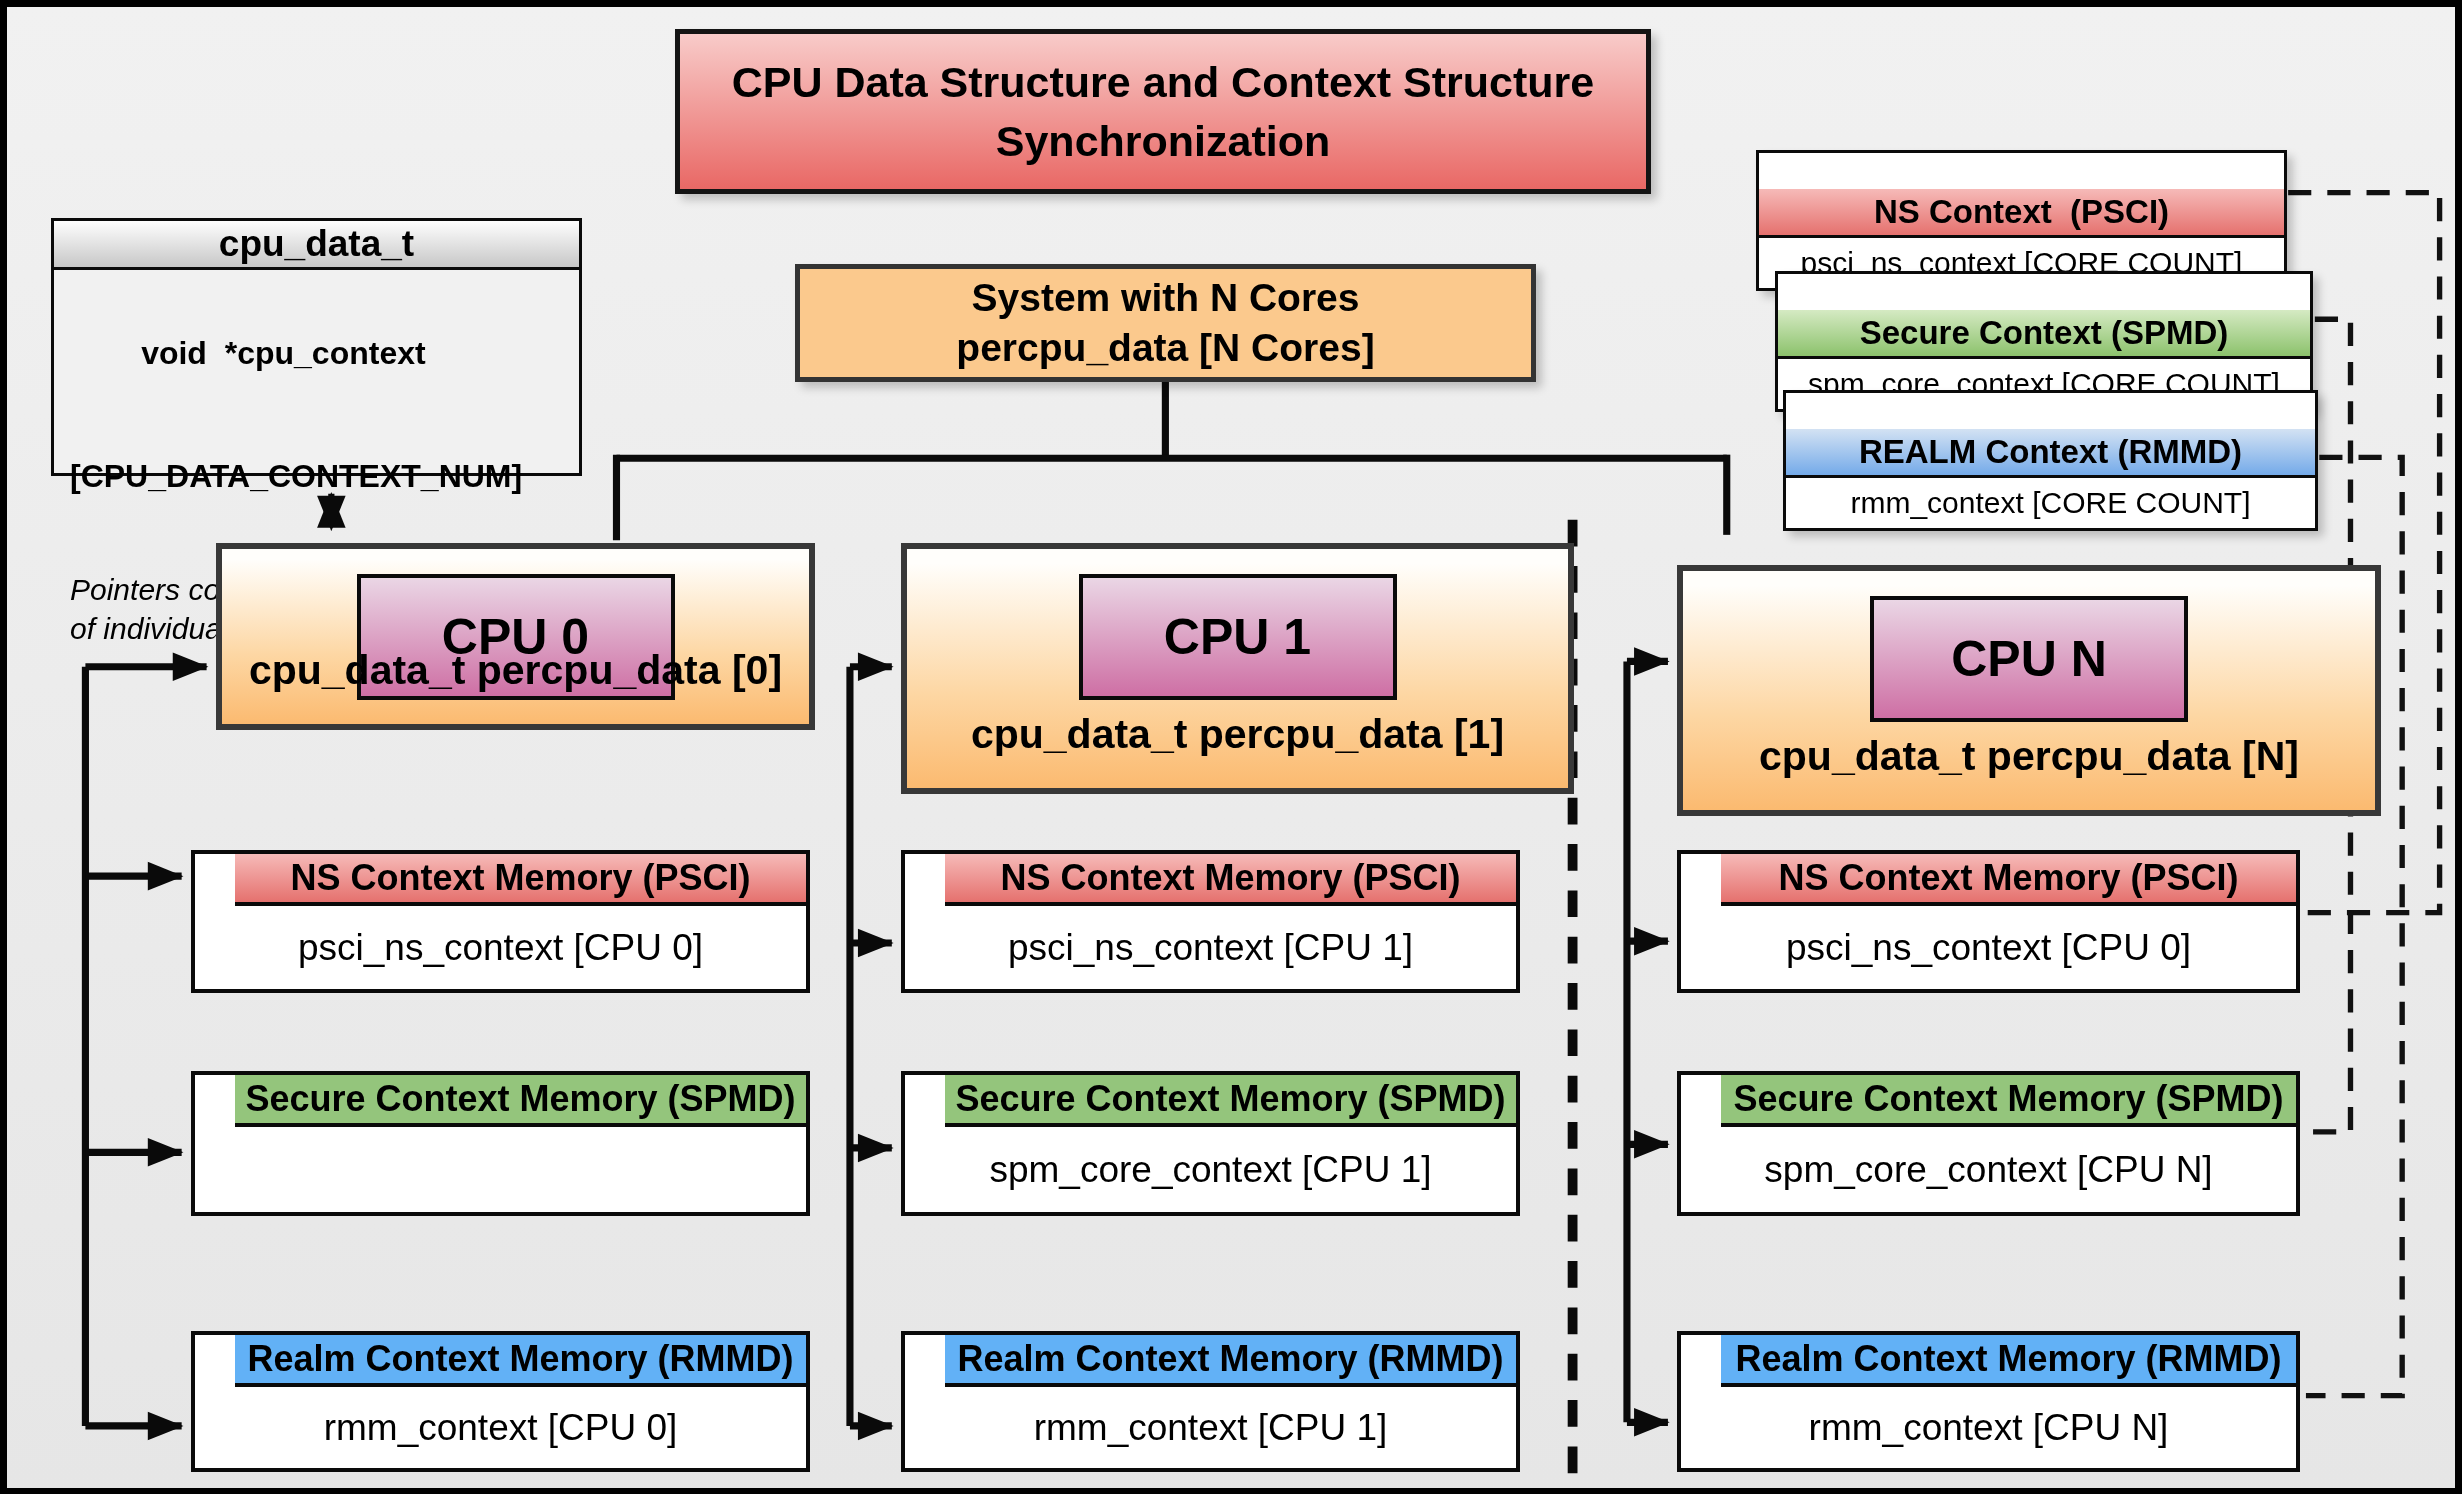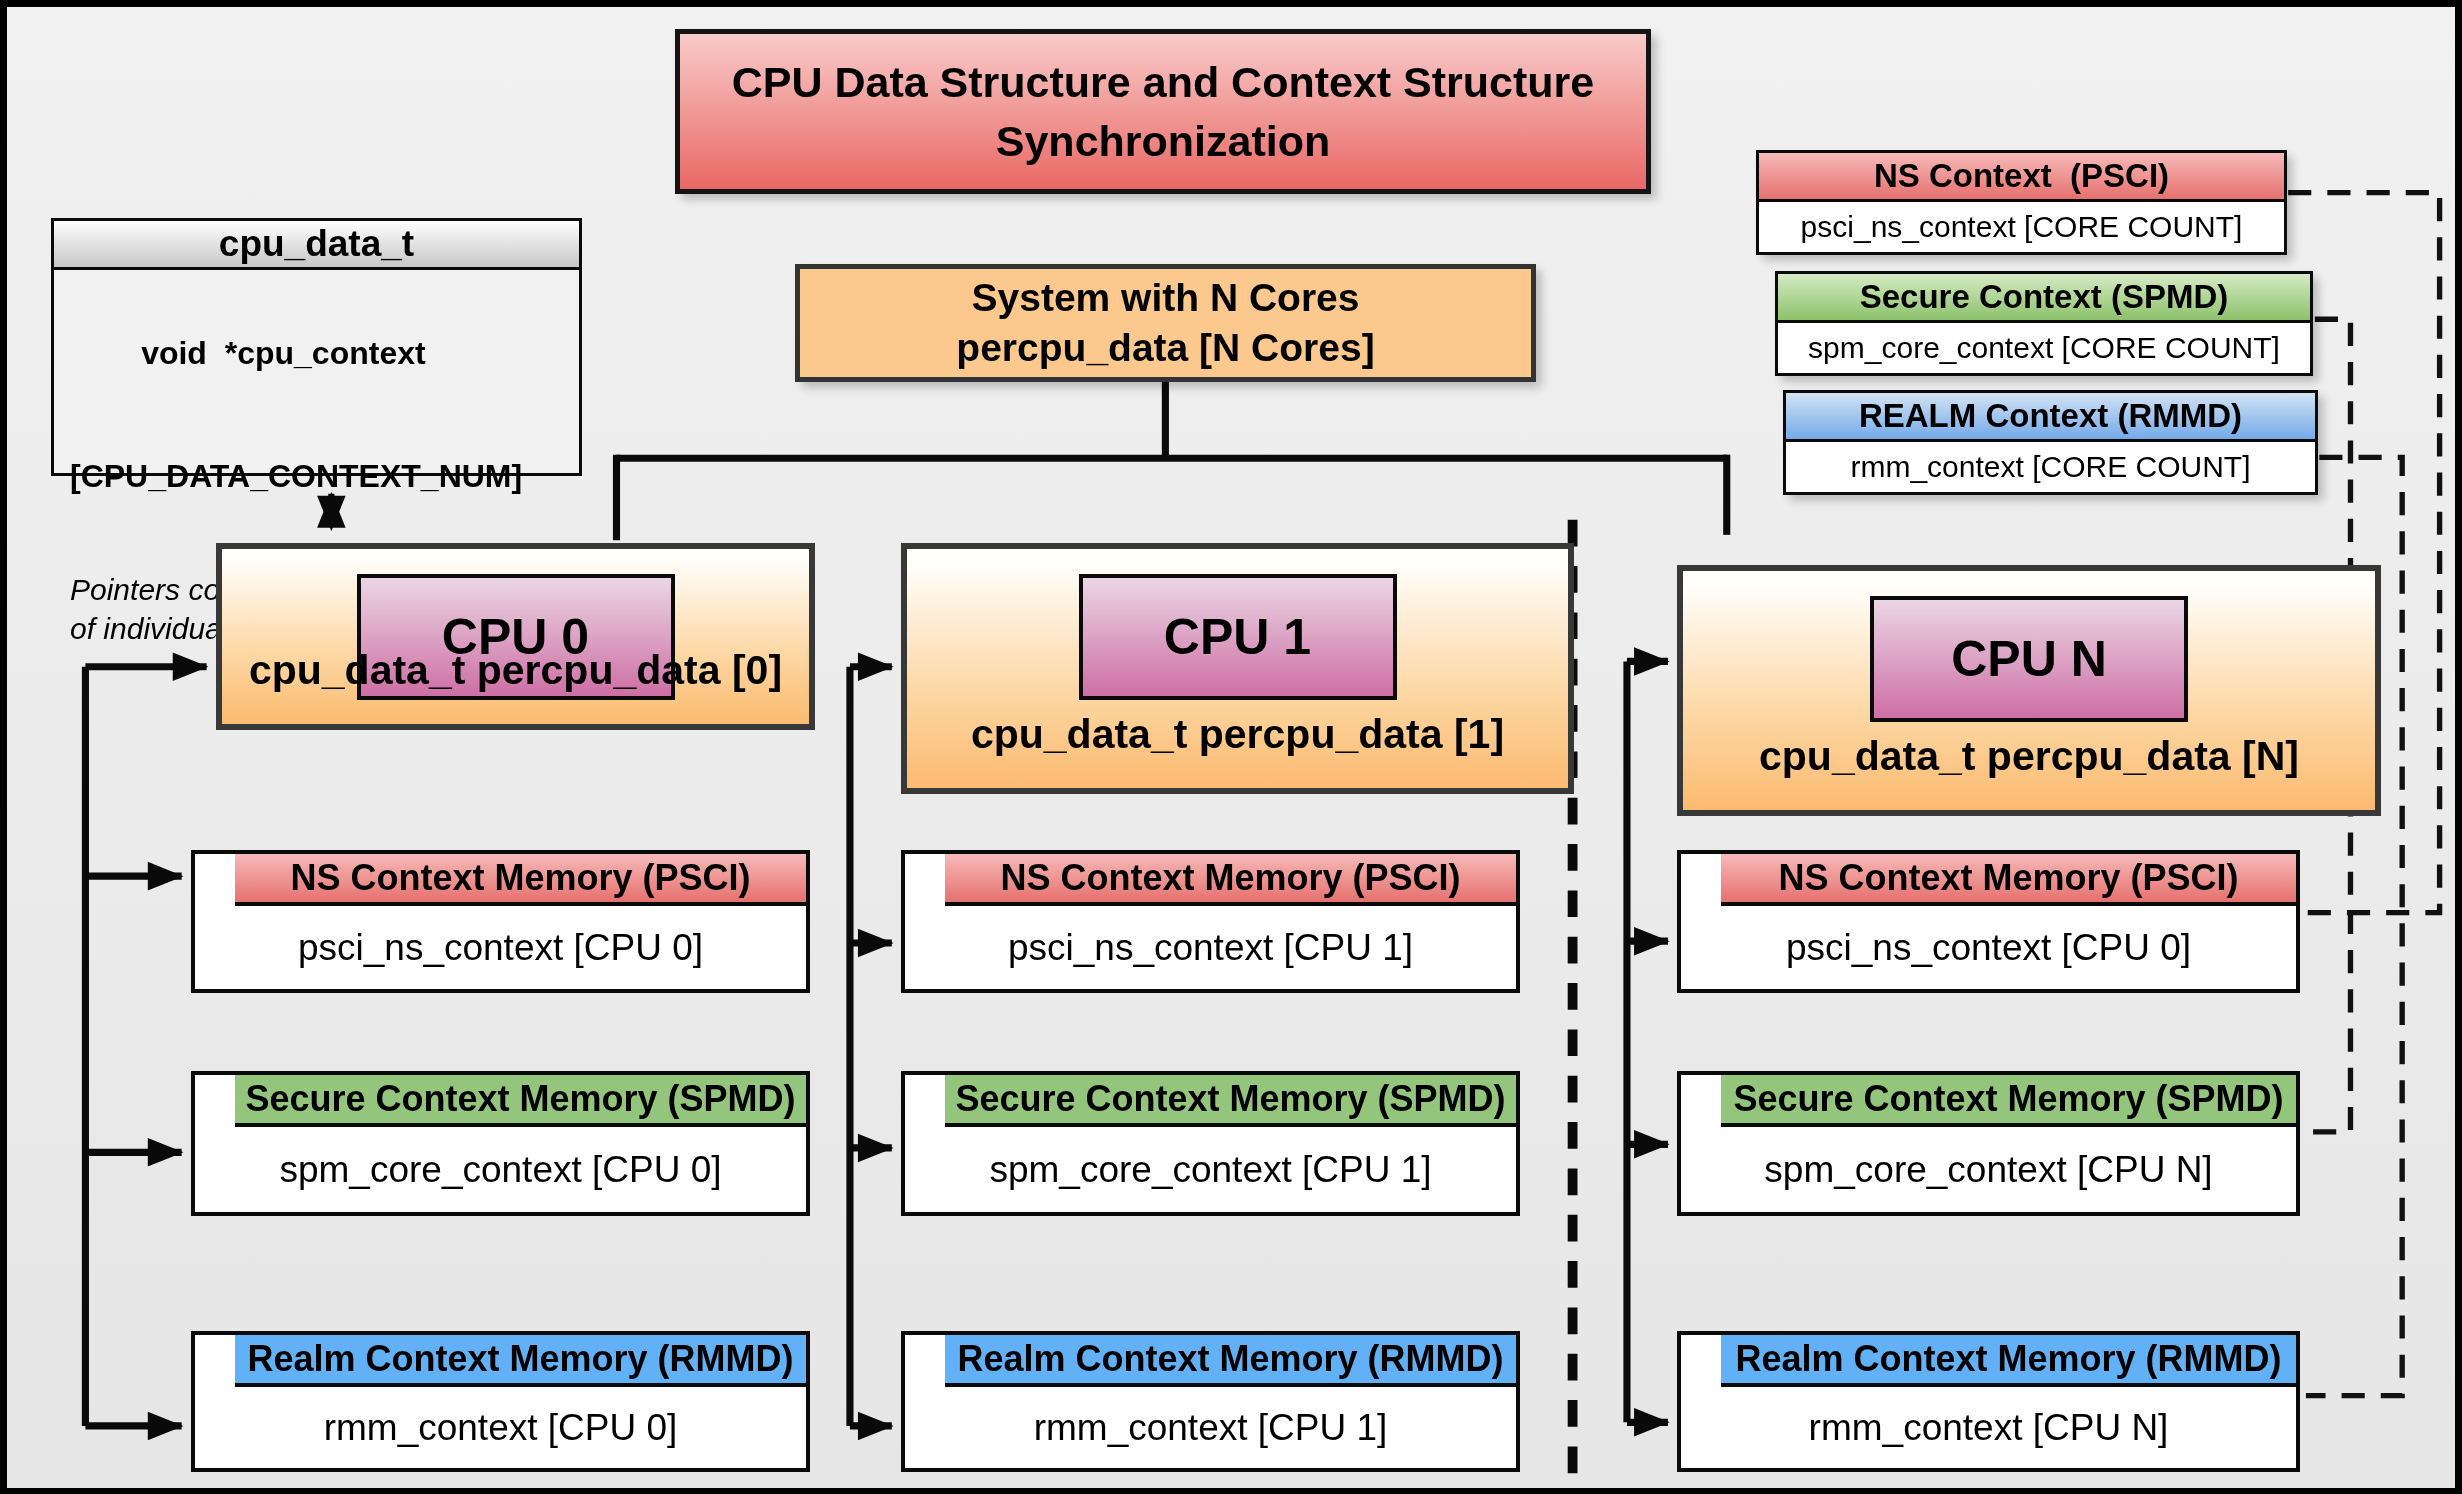--- a/index.html
+++ b/index.html
@@ -45,21 +45,21 @@
     left:788px;top:257px;width:741px;height:118px;
     border:5.3px solid #333;background:#fbc98d;
     font-weight:bold;font-size:39px;line-height:50px;
   }
 
   
   .legend{border:3.6px solid #0a0a0a;background:#fff;}
   .legend .hdr{
     height:46px;border-bottom:3.6px solid #0a0a0a;
     display:flex;align-items:center;justify-content:center;
-    font-weight:bold;font-size:33px;white-space:pre-wrap;
+    font-weight:bold;font-size:33px;white-space:pre-wrap;margin-top:36px;
   }
   .legend .val{
     height:50px;display:flex;align-items:center;justify-content:center;
     font-size:30px;
   }
   .legend-ns{left:1749px;top:143px;width:531px;}
   .legend-spmd{left:1768px;top:264px;width:538px;}
   .legend-rmmd{left:1776px;top:383px;width:535px;}
   .hdr-red-grad{background:linear-gradient(#f6bab8,#e5716e);}
   .hdr-green-grad{background:linear-gradient(#d5eac3,#8cc26c);}
@@ -205,21 +205,20 @@
   <div class="abs cpu-box cpu0-box">
     <div class="cpu-label">CPU 0</div>
     <div class="percpu">cpu_data_t percpu_data [0]</div>
   </div>
   <div class="abs memory row-ns col0-ctx">
     <div class="hdr hdr-red">NS Context Memory (PSCI)</div>
     <div class="val">psci_ns_context [CPU 0]</div>
   </div>
   <div class="abs memory row-spmd col0-ctx">
     <div class="hdr hdr-green">Secure Context Memory (SPMD)</div>
-    <div class="val">spm_core_context [CPU 0]</div>
   </div>
   <div class="abs memory row-rmmd col0-ctx">
     <div class="hdr hdr-blue">Realm Context Memory (RMMD)</div>
     <div class="val">rmm_context [CPU 0]</div>
   </div>
 
   <div class="abs cpu-box cpu1-box">
     <div class="cpu-label">CPU 1</div>
     <div class="percpu">cpu_data_t percpu_data [1]</div>
   </div>

